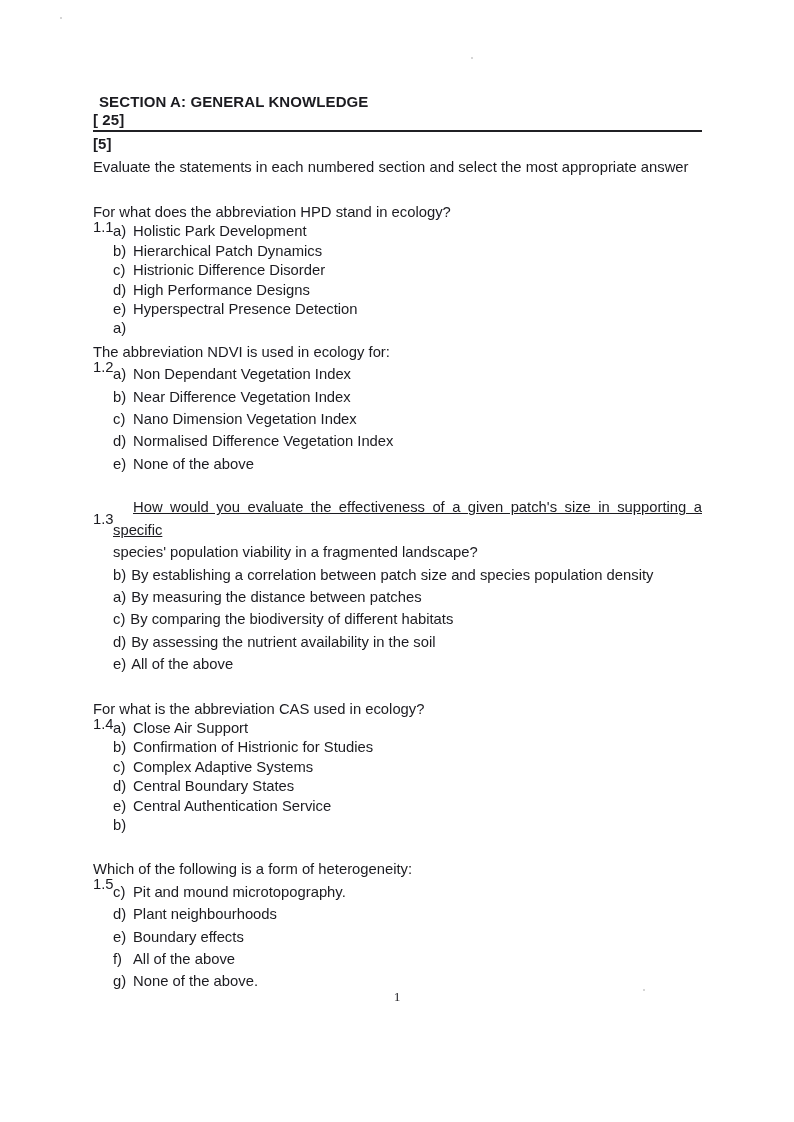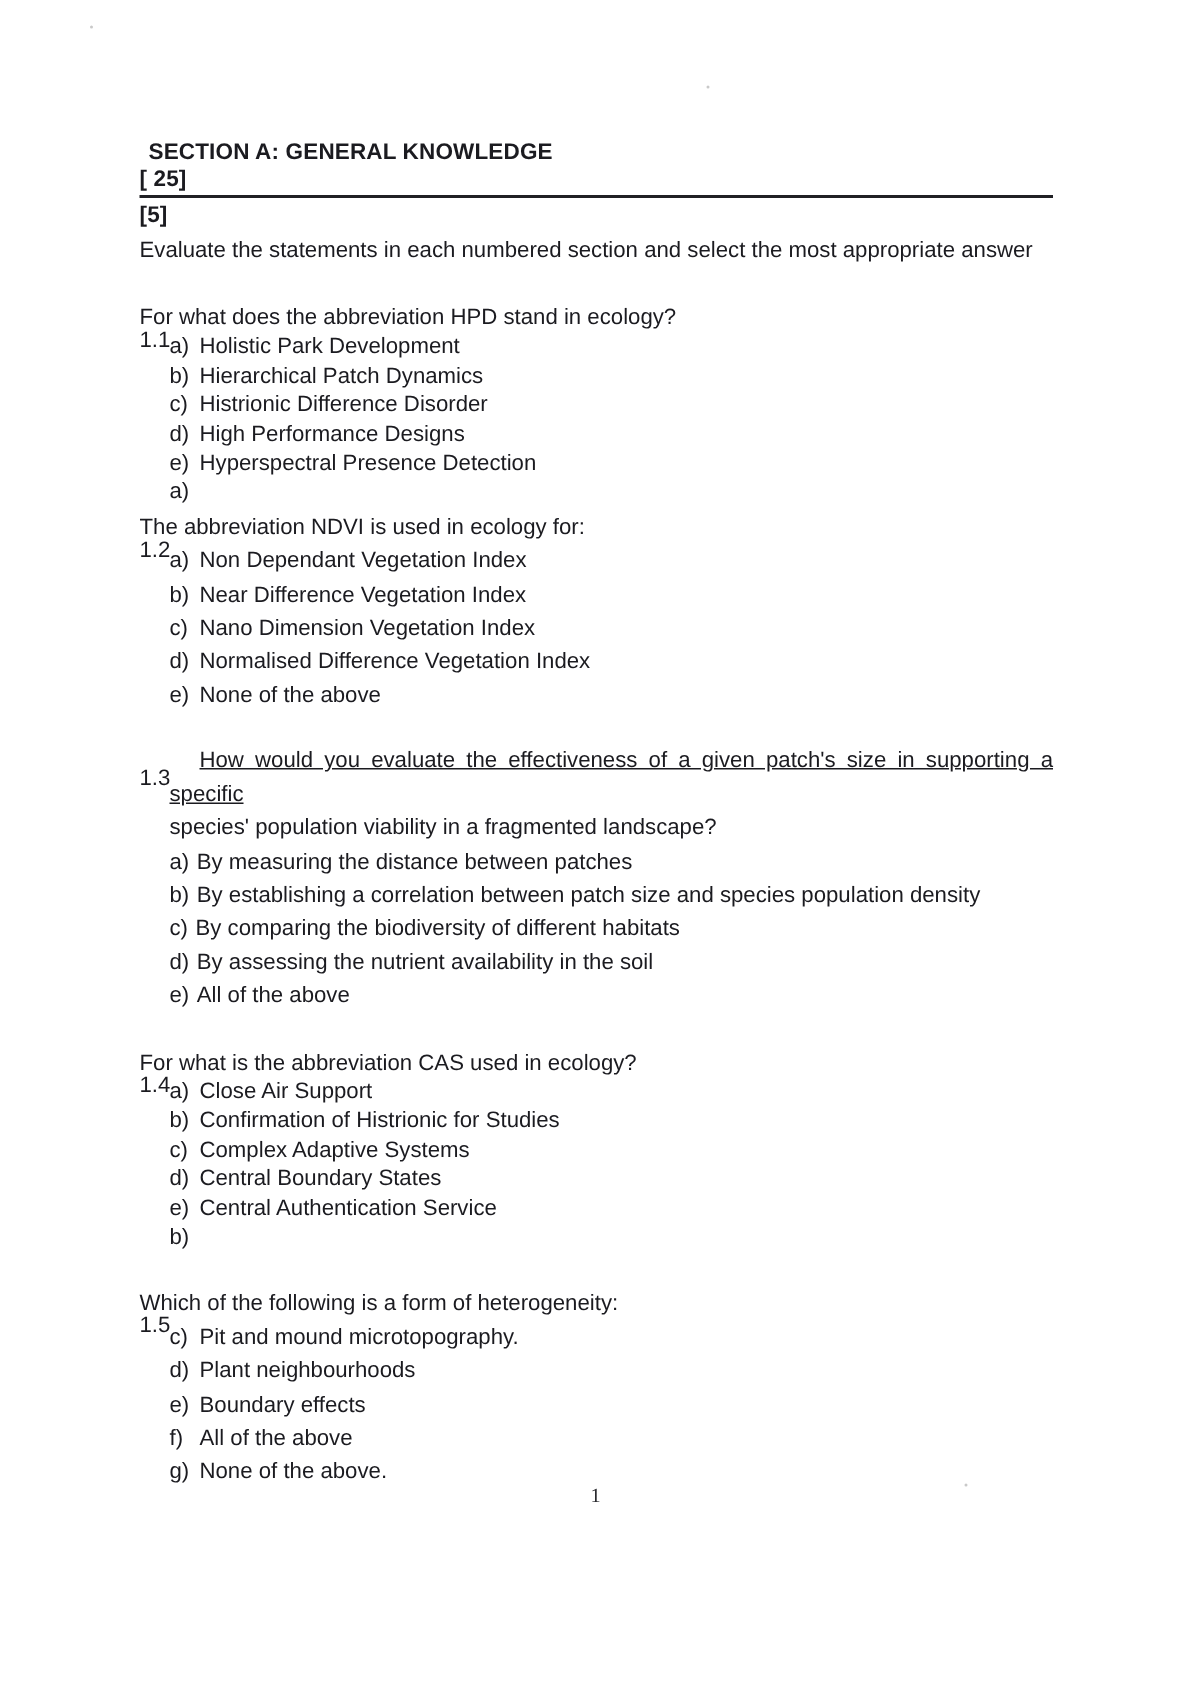--- a/index.html
+++ b/index.html
@@ -134,22 +134,22 @@
           </div>
       </div>
     </div>
 
     <div class="question q-wide q-loose m-q3">
       <span class="q-num">1.3</span>
       <div class="q-body">
         <div class="qtxt1">How would you evaluate the effectiveness of a given patch's size in supporting a specific</div>
         <div class="qtxt2">species' population viability in a fragmented landscape?</div>
         <div class="opts">
+          <div class="opt"><span class="opt-label">b)</span><span class="opt-text">By establishing a correlation between patch size and species population density</span></div>
           <div class="opt"><span class="opt-label">a)</span><span class="opt-text">By measuring the distance between patches</span></div>
-          <div class="opt"><span class="opt-label">b)</span><span class="opt-text">By establishing a correlation between patch size and species population density</span></div>
           <div class="opt"><span class="opt-label">c)</span><span class="opt-text">By comparing the biodiversity of different habitats</span></div>
           <div class="opt"><span class="opt-label">d)</span><span class="opt-text">By assessing the nutrient availability in the soil</span></div>
           <div class="opt"><span class="opt-label">e)</span><span class="opt-text">All of the above</span></div>
         </div>
       </div>
     </div>
 
     <div class="question q-tight m-q4">
       <div class="q-line">
         <span class="q-num">1.4</span>

